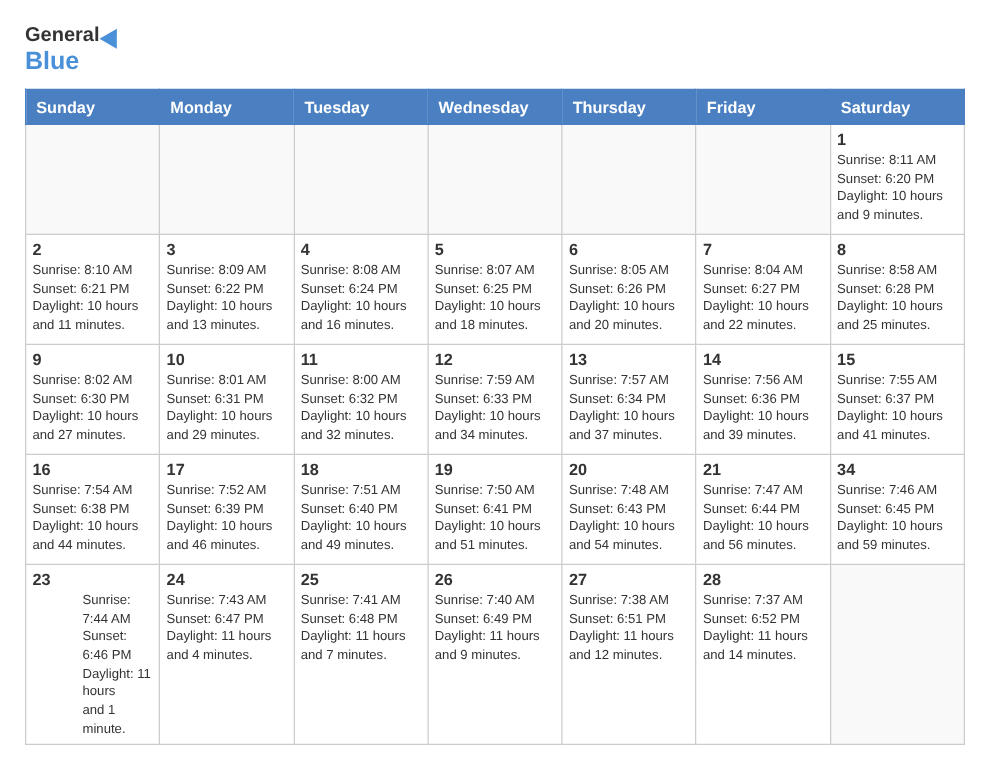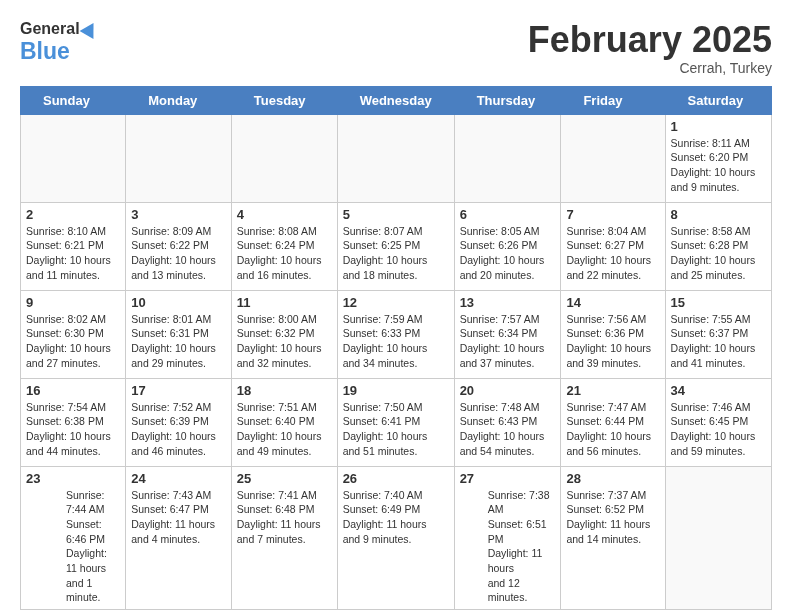--- a/index.html
+++ b/index.html
@@ -59,21 +59,21 @@
     .calendar {
       width: 100%;
       border-collapse: collapse;
       border: 1px solid #ccc;
     }
     .calendar th {
       background: #4a7fc1;
       color: #fff;
       font-size: 13px;
       font-weight: bold;
-      padding: 6px 22px;
+      padding: 6px 8px;
       text-align: left;
       border: 1px solid #4a7fc1;
     }
     .calendar td {
       border: 1px solid #ccc;
       vertical-align: top;
       padding: 4px 5px;
       width: calc(100% / 7);
       height: 88px;
       font-size: 11px;
@@ -96,25 +96,21 @@
   </style>
 </head>
 <body>
 
 <div class="header">
   <div class="logo">
     <div class="logo-text">
       <span class="logo-general">General</span>
       <span class="logo-triangle"></span>
     </div>
-    <div class="logo-blue" style="font-size:23px; font-weight:bold;">Blue</div>
-  </div>
-  <div class="title-block">
-    <div class="month-title">February 2025</div>
-    <div class="subtitle">Cerrah, Turkey</div>
+    <div class="logo-blue" style="font-size:20px; font-weight:bold;">Blue</div>
   </div>
 </div>
 
 <table class="calendar">
   <thead>
     <tr>
     <th>Sunday</th>
         <th>Monday</th>
         <th>Tuesday</th>
         <th>Wednesday</th>
@@ -316,21 +312,21 @@
         </td>
         <td>
           <div class="day-number">26</div>
           <div class="day-info" style="white-space: pre-line;">Sunrise: 7:40 AM
 Sunset: 6:49 PM
 Daylight: 11 hours
 and 9 minutes.</div>
         </td>
         <td>
           <div class="day-number">27</div>
-          <div class="day-info" style="white-space: pre-line; margin-left: 28px;">Sunrise: 7:38 AM
+          <div class="day-info" style="white-space: pre-line;">Sunrise: 7:38 AM
 Sunset: 6:51 PM
 Daylight: 11 hours
 and 12 minutes.</div>
         </td>
         <td>
           <div class="day-number">28</div>
           <div class="day-info" style="white-space: pre-line;">Sunrise: 7:37 AM
 Sunset: 6:52 PM
 Daylight: 11 hours
 and 14 minutes.</div>

